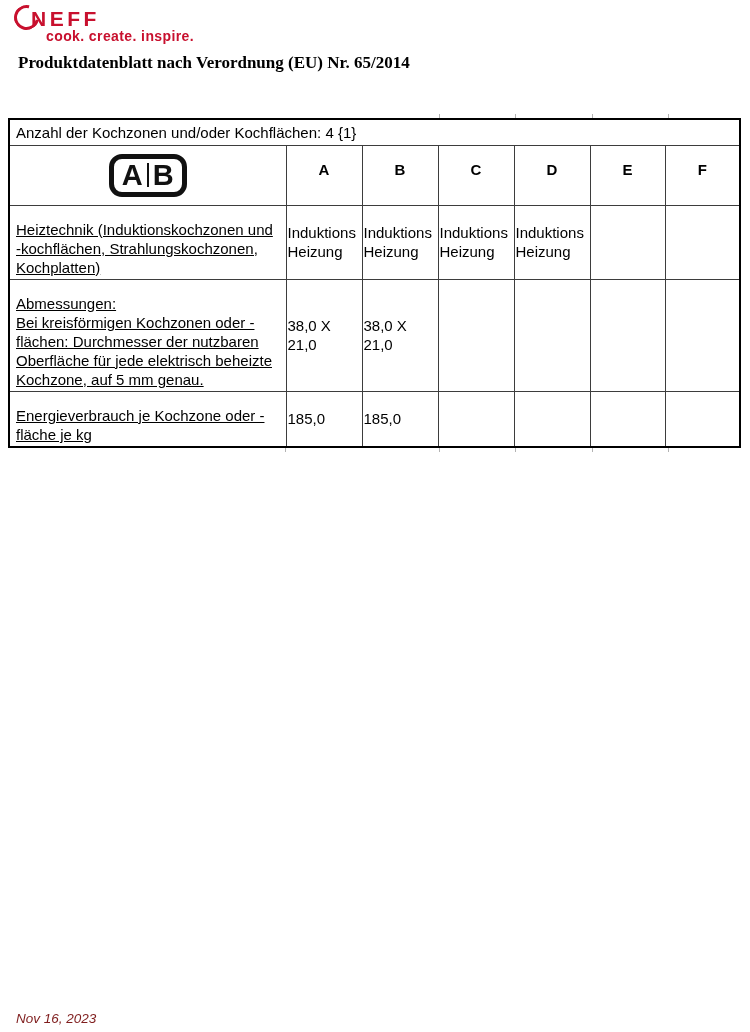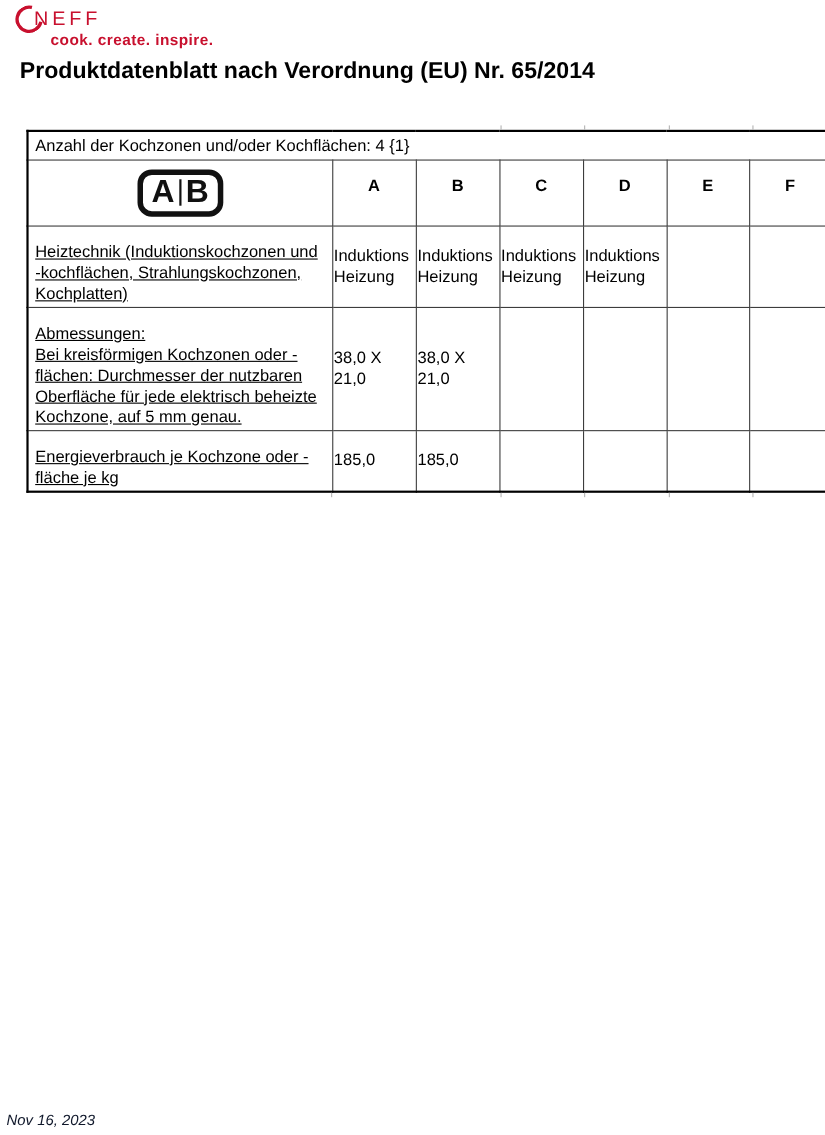--- a/index.html
+++ b/index.html
@@ -21,40 +21,41 @@
   .logo-circle {
     position: absolute; left: 0; top: 1px;
     width: 25px; height: 25px;
     border: 3.5px solid var(--brand, #c8102e);
     border-right-color: transparent;
     border-radius: 50%;
     transform: rotate(-32deg);
   }
   .logo-brand {
     position: absolute; left: 17px; top: 3px;
-    font-size: 18px; font-weight: 400; letter-spacing: 3.5px;
+    font-size: 21px; font-weight: 700; letter-spacing: 3.5px;
     color: var(--brand, #c8102e);
     white-space: nowrap;
   }
   .logo-tagline {
     position: absolute; left: 32px; top: 24px;
     font-size: 14px; font-weight: bold; letter-spacing: 0.4px;
     color: var(--brand, #c8102e);
     white-space: nowrap;
   }
 
   
   .title {
     position: absolute; left: 18px; top: 53px;
-    font-size: 21px; font-weight: bold; color: #000;
-    white-space: nowrap;
-  }
-
-  
-  .table-wrap { position: absolute; left: 24px; top: 118px; width: 677px; }
+    font-size: 17px; font-weight: bold; color: #000;
+    white-space: nowrap;
+    font-family: Liberation Serif, serif;
+  }
+
+  
+  .table-wrap { position: absolute; left: 8px; top: 118px; width: 677px; }
   table.product {
     border-collapse: collapse;
     table-layout: fixed;
     width: 731px;
     border: 2px solid #000;
     font-size: 15px;
   }
   table.product td {
     border: 1px solid #3d3d3d;
     vertical-align: middle;
@@ -102,22 +103,22 @@
     width: 2px; height: 24px; background: #111; margin: 0 4px;
   }
 
   
   .tick { position: absolute; width: 1px; height: 4px; background: #b3b3b3; }
   .tick.t { top: -4px; }
   .tick.b { bottom: -4px; }
 
   
   .doc-date {
-    position: absolute; left: 6px; top: 1011px;
-    font-size: 13.5px; font-style: italic; color: #0f172a;
+    position: absolute; left: 16px; top: 1011px;
+    font-size: 13.5px; font-style: italic; color: #7f1d1d;
     white-space: nowrap;
   }
 </style>
 </head>
 <body>
 
 <div class="page">
 
   <div class="logo">
     <span class="logo-circle"></span>

